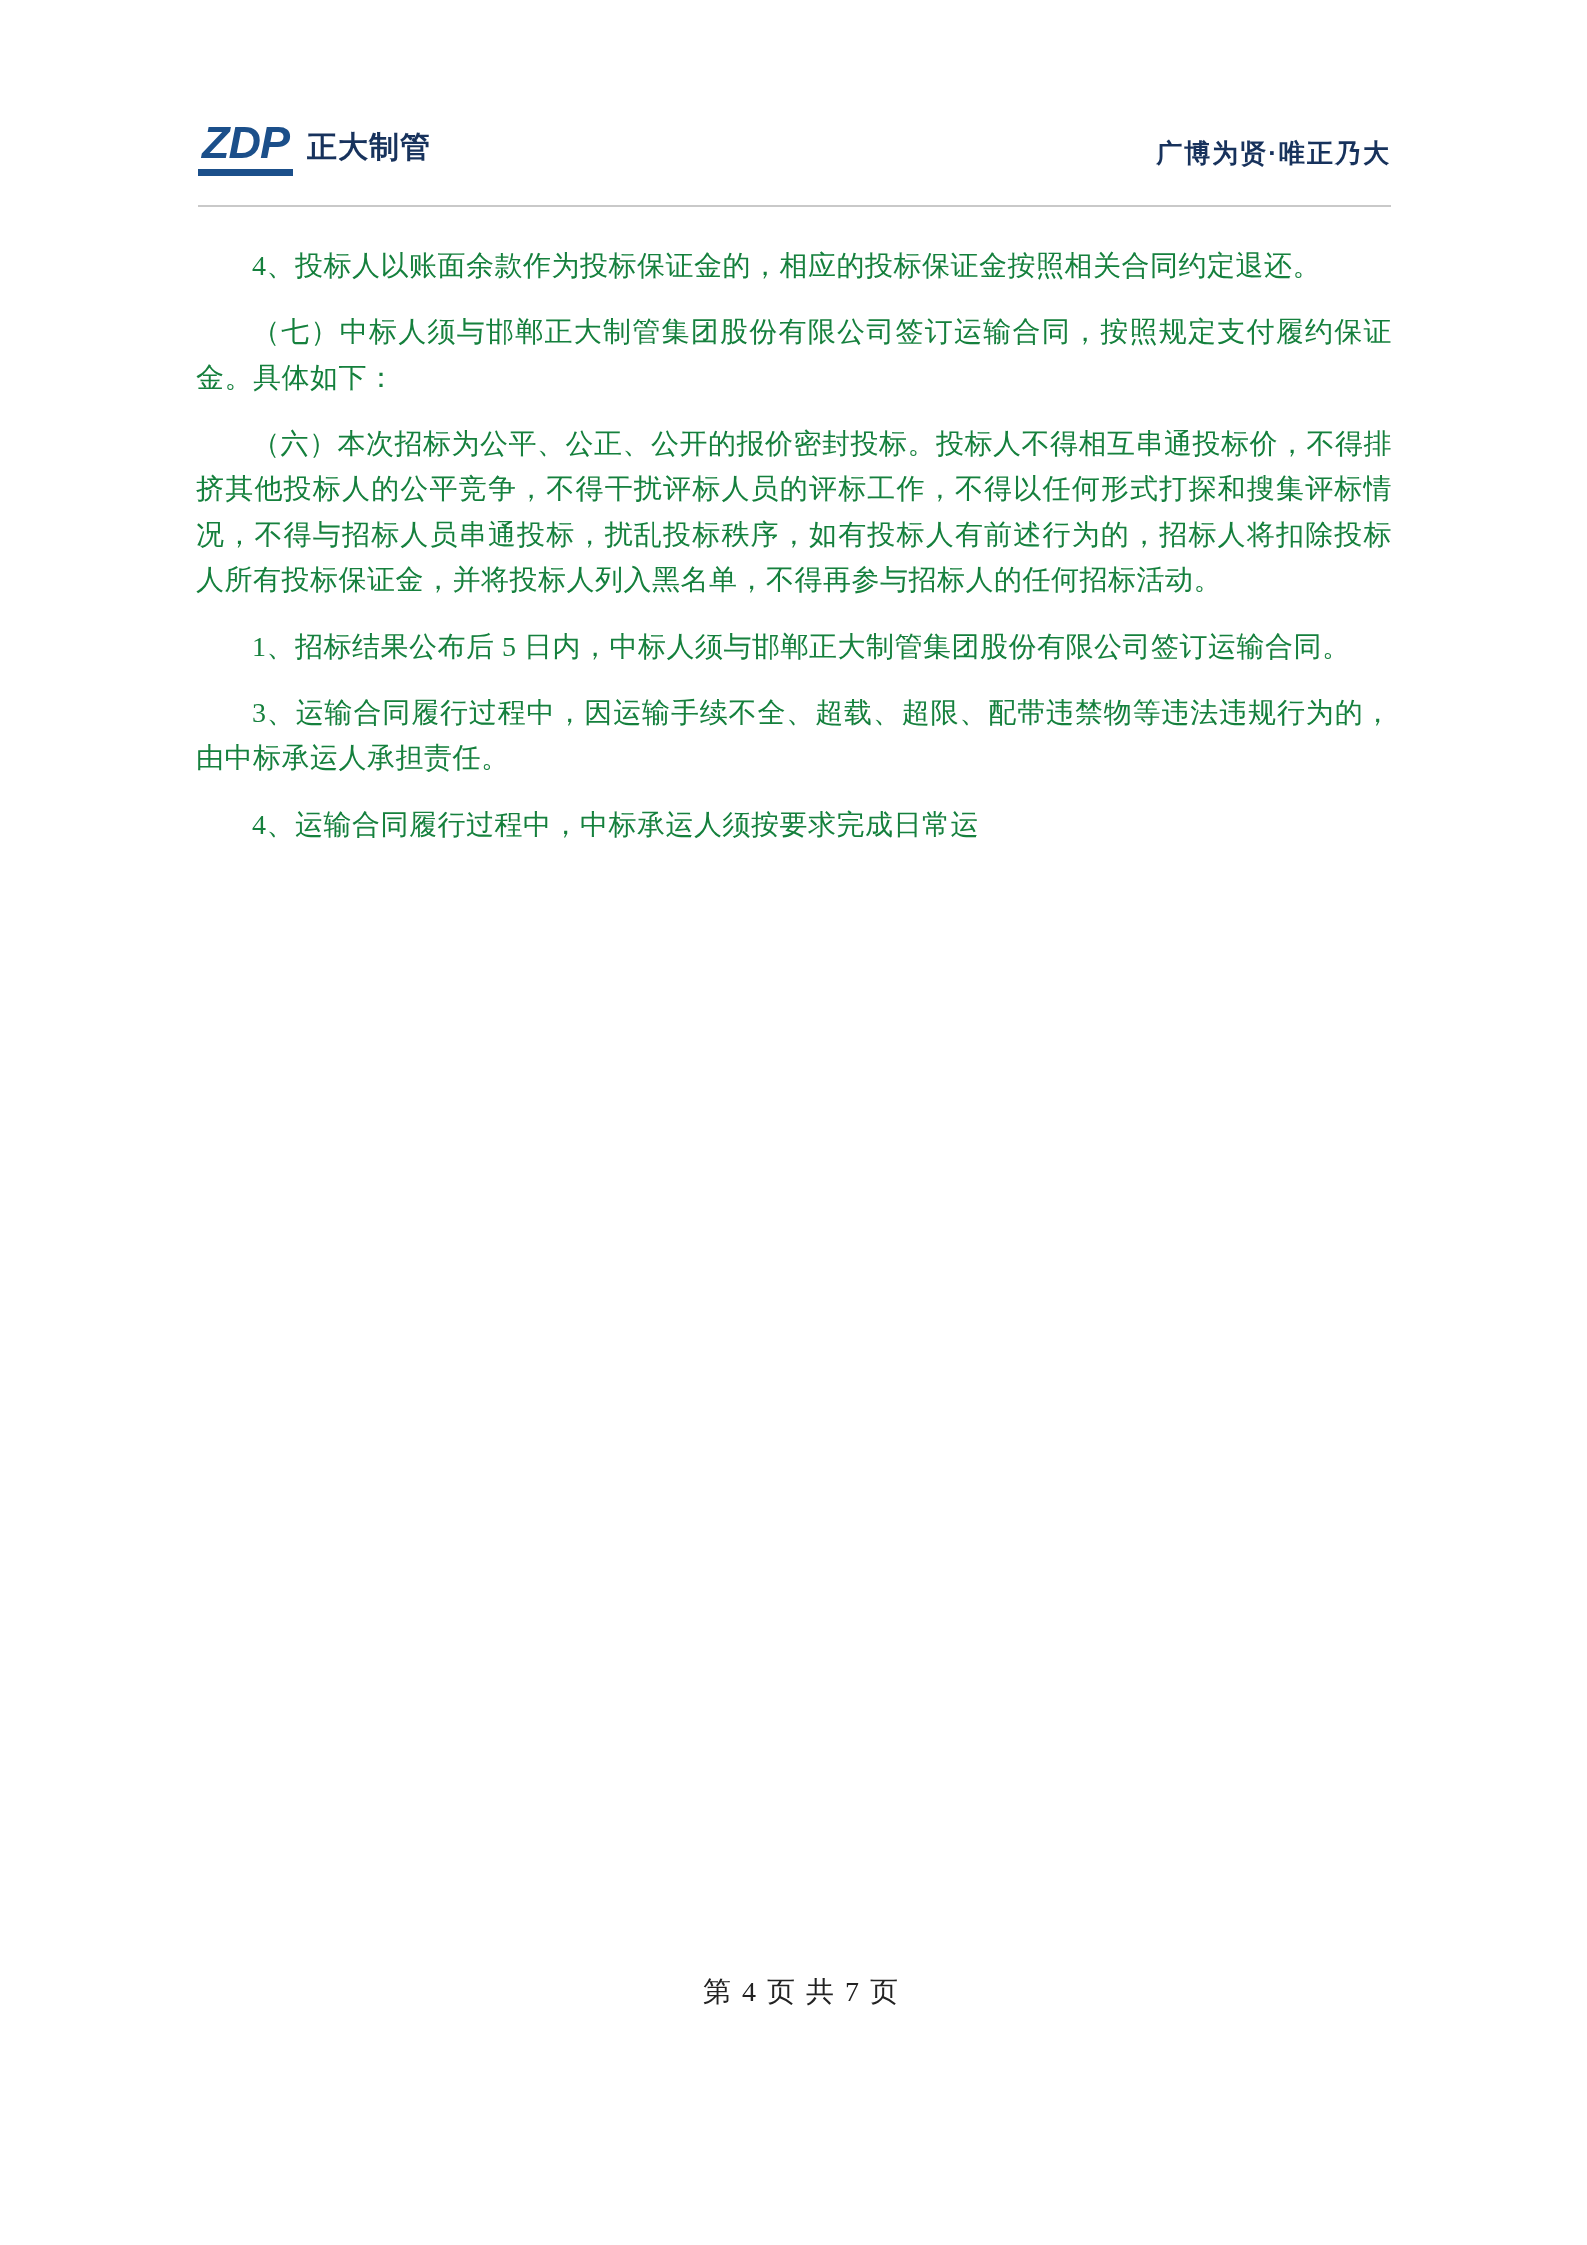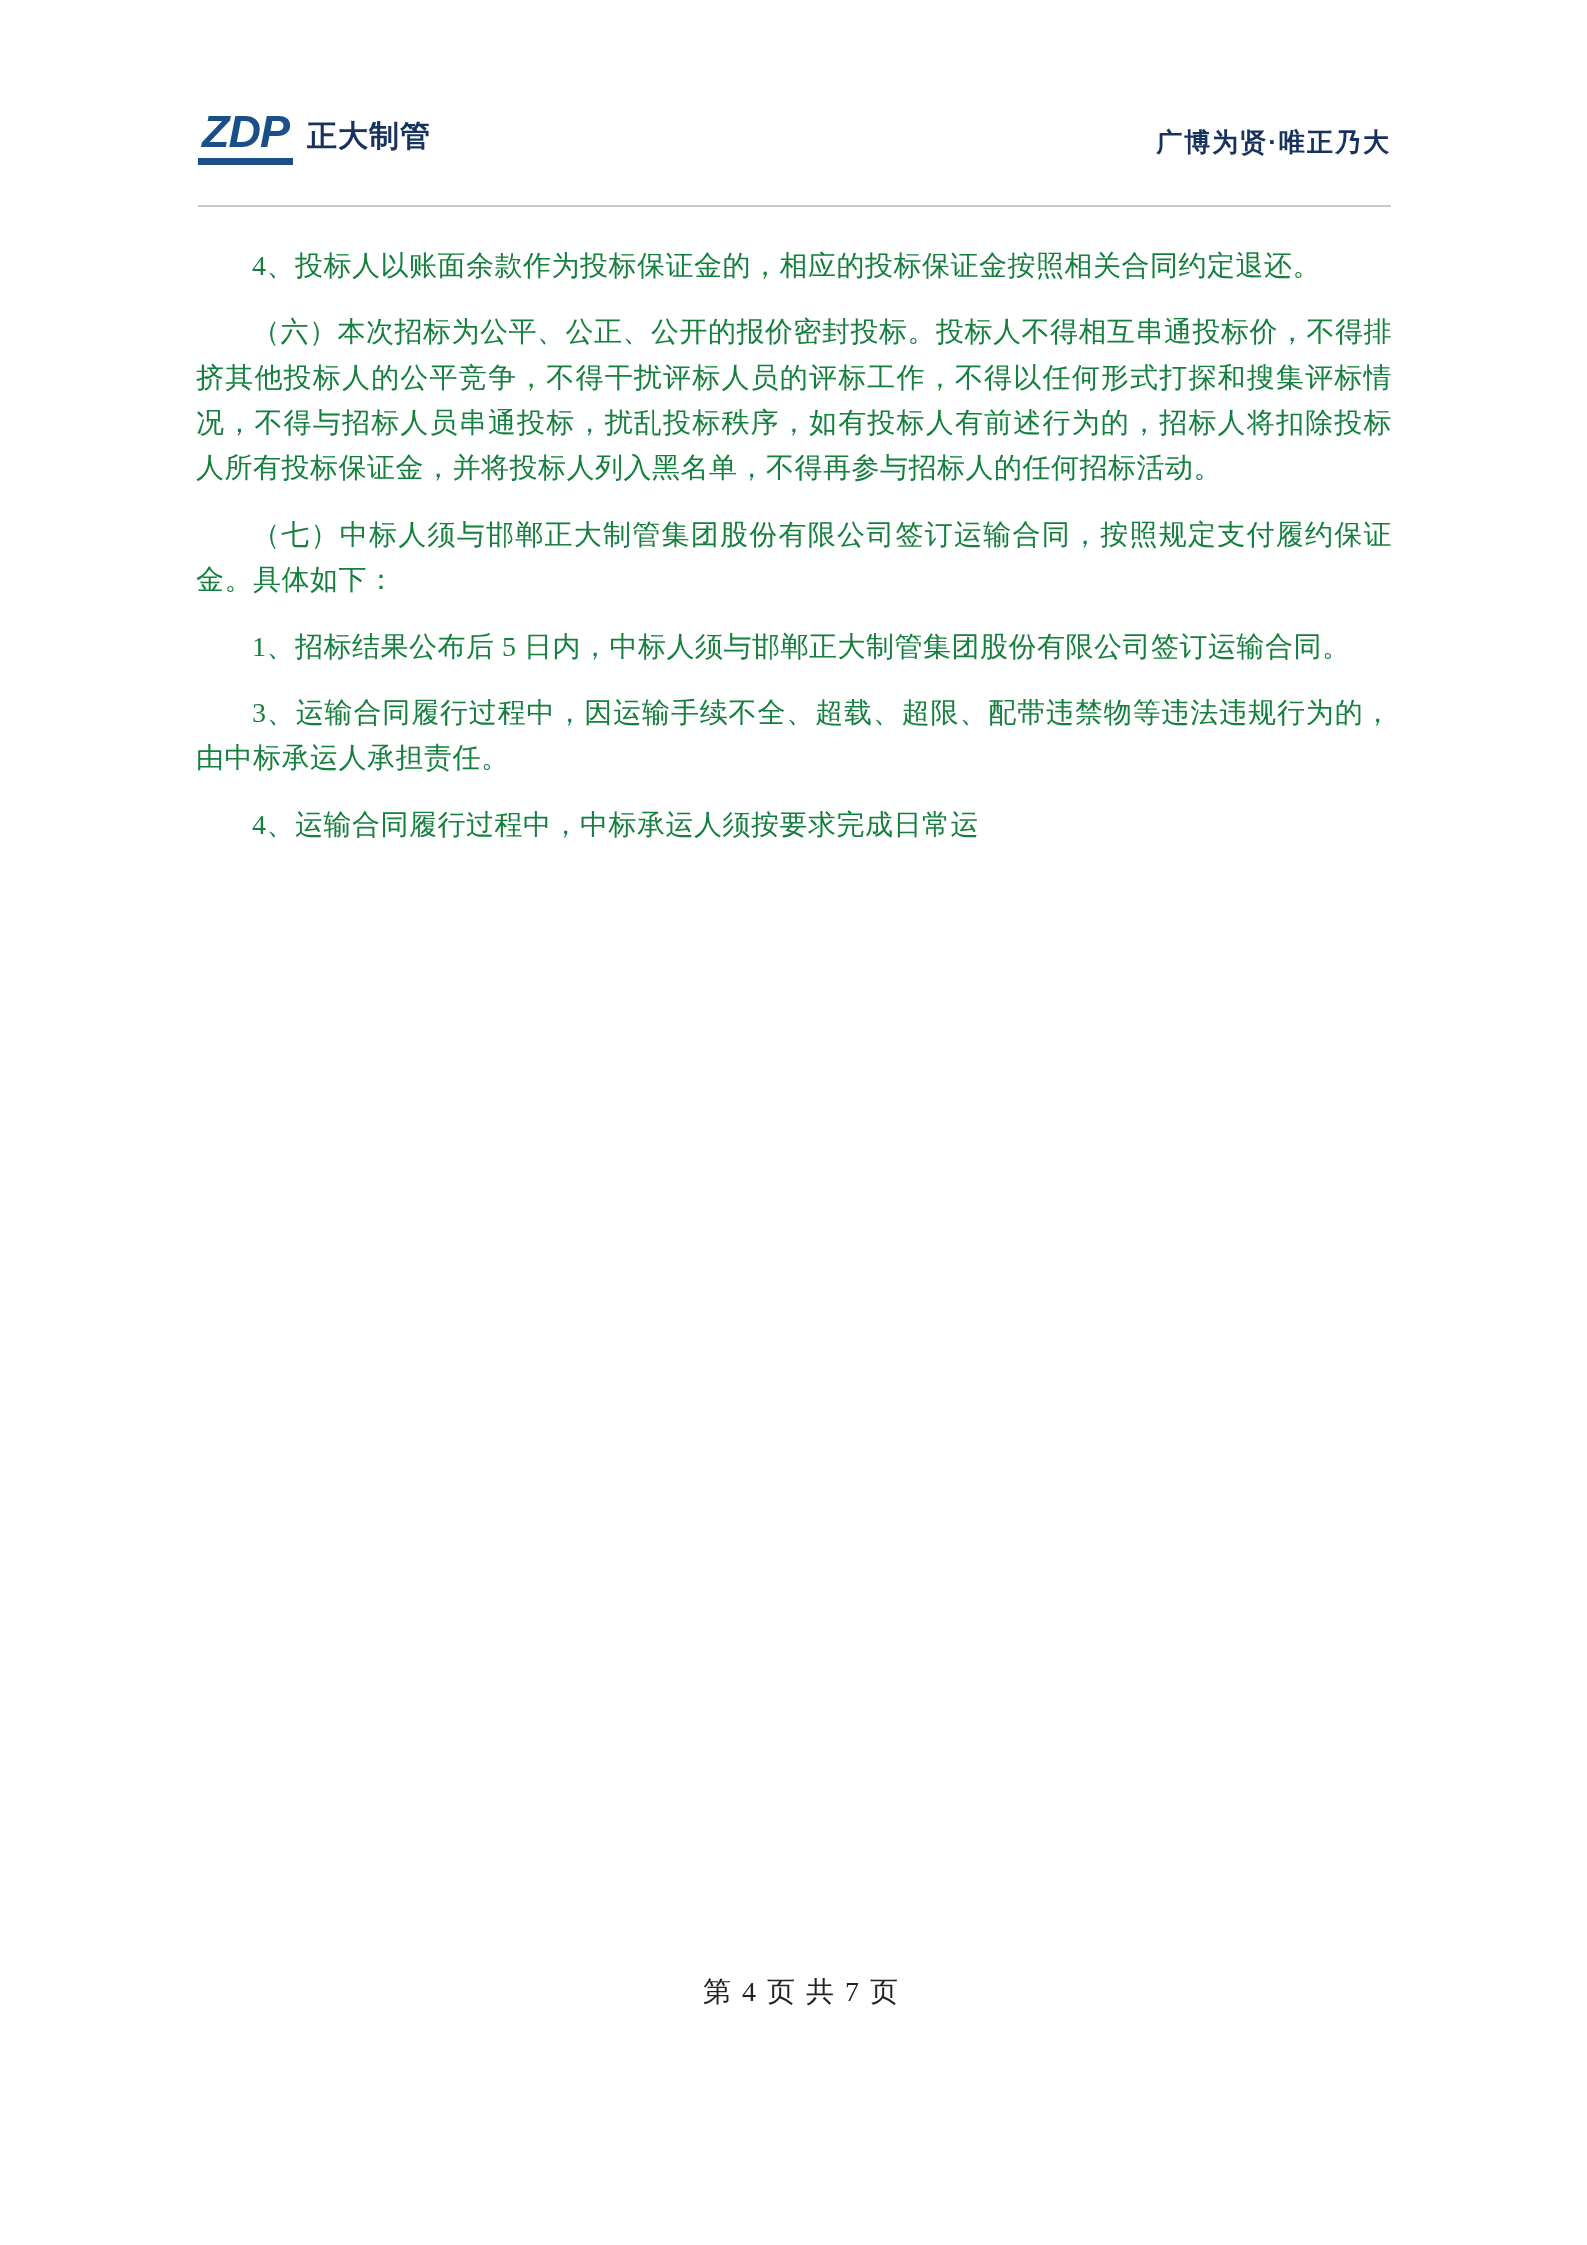--- a/index.html
+++ b/index.html
@@ -13,21 +13,21 @@
     height: 2245px;
     background: #ffffff;
     font-family: "Liberation Serif", serif;
     overflow: hidden;
   }
 
   
   .header {
     position: absolute;
     left: 198px;
-    top: 97px;
+    top: 108px;
     width: 1193px;
     height: 90px;
     display: flex;
     align-items: flex-start;
     justify-content: space-between;
   }
   .logo-wrap {
     display: flex;
     align-items: center;
     gap: 14px;
@@ -109,22 +109,22 @@
     <div class="logo-wrap">
       <span class="logo-mark">ZDP</span>
       <span class="logo-text">正大制管</span>
     </div>
     <div class="slogan">广博为贤·唯正乃大</div>
   </div>
   <div class="header-rule"></div>
 
   <div class="body-area">
     <p class="para">4、投标人以账面余款作为投标保证金的，相应的投标保证金按照相关合同约定退还。</p>
+    <p class="para">（七）中标人须与邯郸正大制管集团股份有限公司签订运输合同，按照规定支付履约保证金。具体如下：</p>
     <p class="para">（六）本次招标为公平、公正、公开的报价密封投标。投标人不得相互串通投标价，不得排挤其他投标人的公平竞争，不得干扰评标人员的评标工作，不得以任何形式打探和搜集评标情况，不得与招标人员串通投标，扰乱投标秩序，如有投标人有前述行为的，招标人将扣除投标人所有投标保证金，并将投标人列入黑名单，不得再参与招标人的任何招标活动。</p>
-    <p class="para">（七）中标人须与邯郸正大制管集团股份有限公司签订运输合同，按照规定支付履约保证金。具体如下：</p>
     <p class="para">1、招标结果公布后 5 日内，中标人须与邯郸正大制管集团股份有限公司签订运输合同。</p>
     <p class="para">3、运输合同履行过程中，因运输手续不全、超载、超限、配带违禁物等违法违规行为的，由中标承运人承担责任。</p>
     <p class="para">4、运输合同履行过程中，中标承运人须按要求完成日常运</p>
   </div>
 
   <div class="footer">第 4 页 共 7 页</div>
 
 </div>
 
 </body></html>

